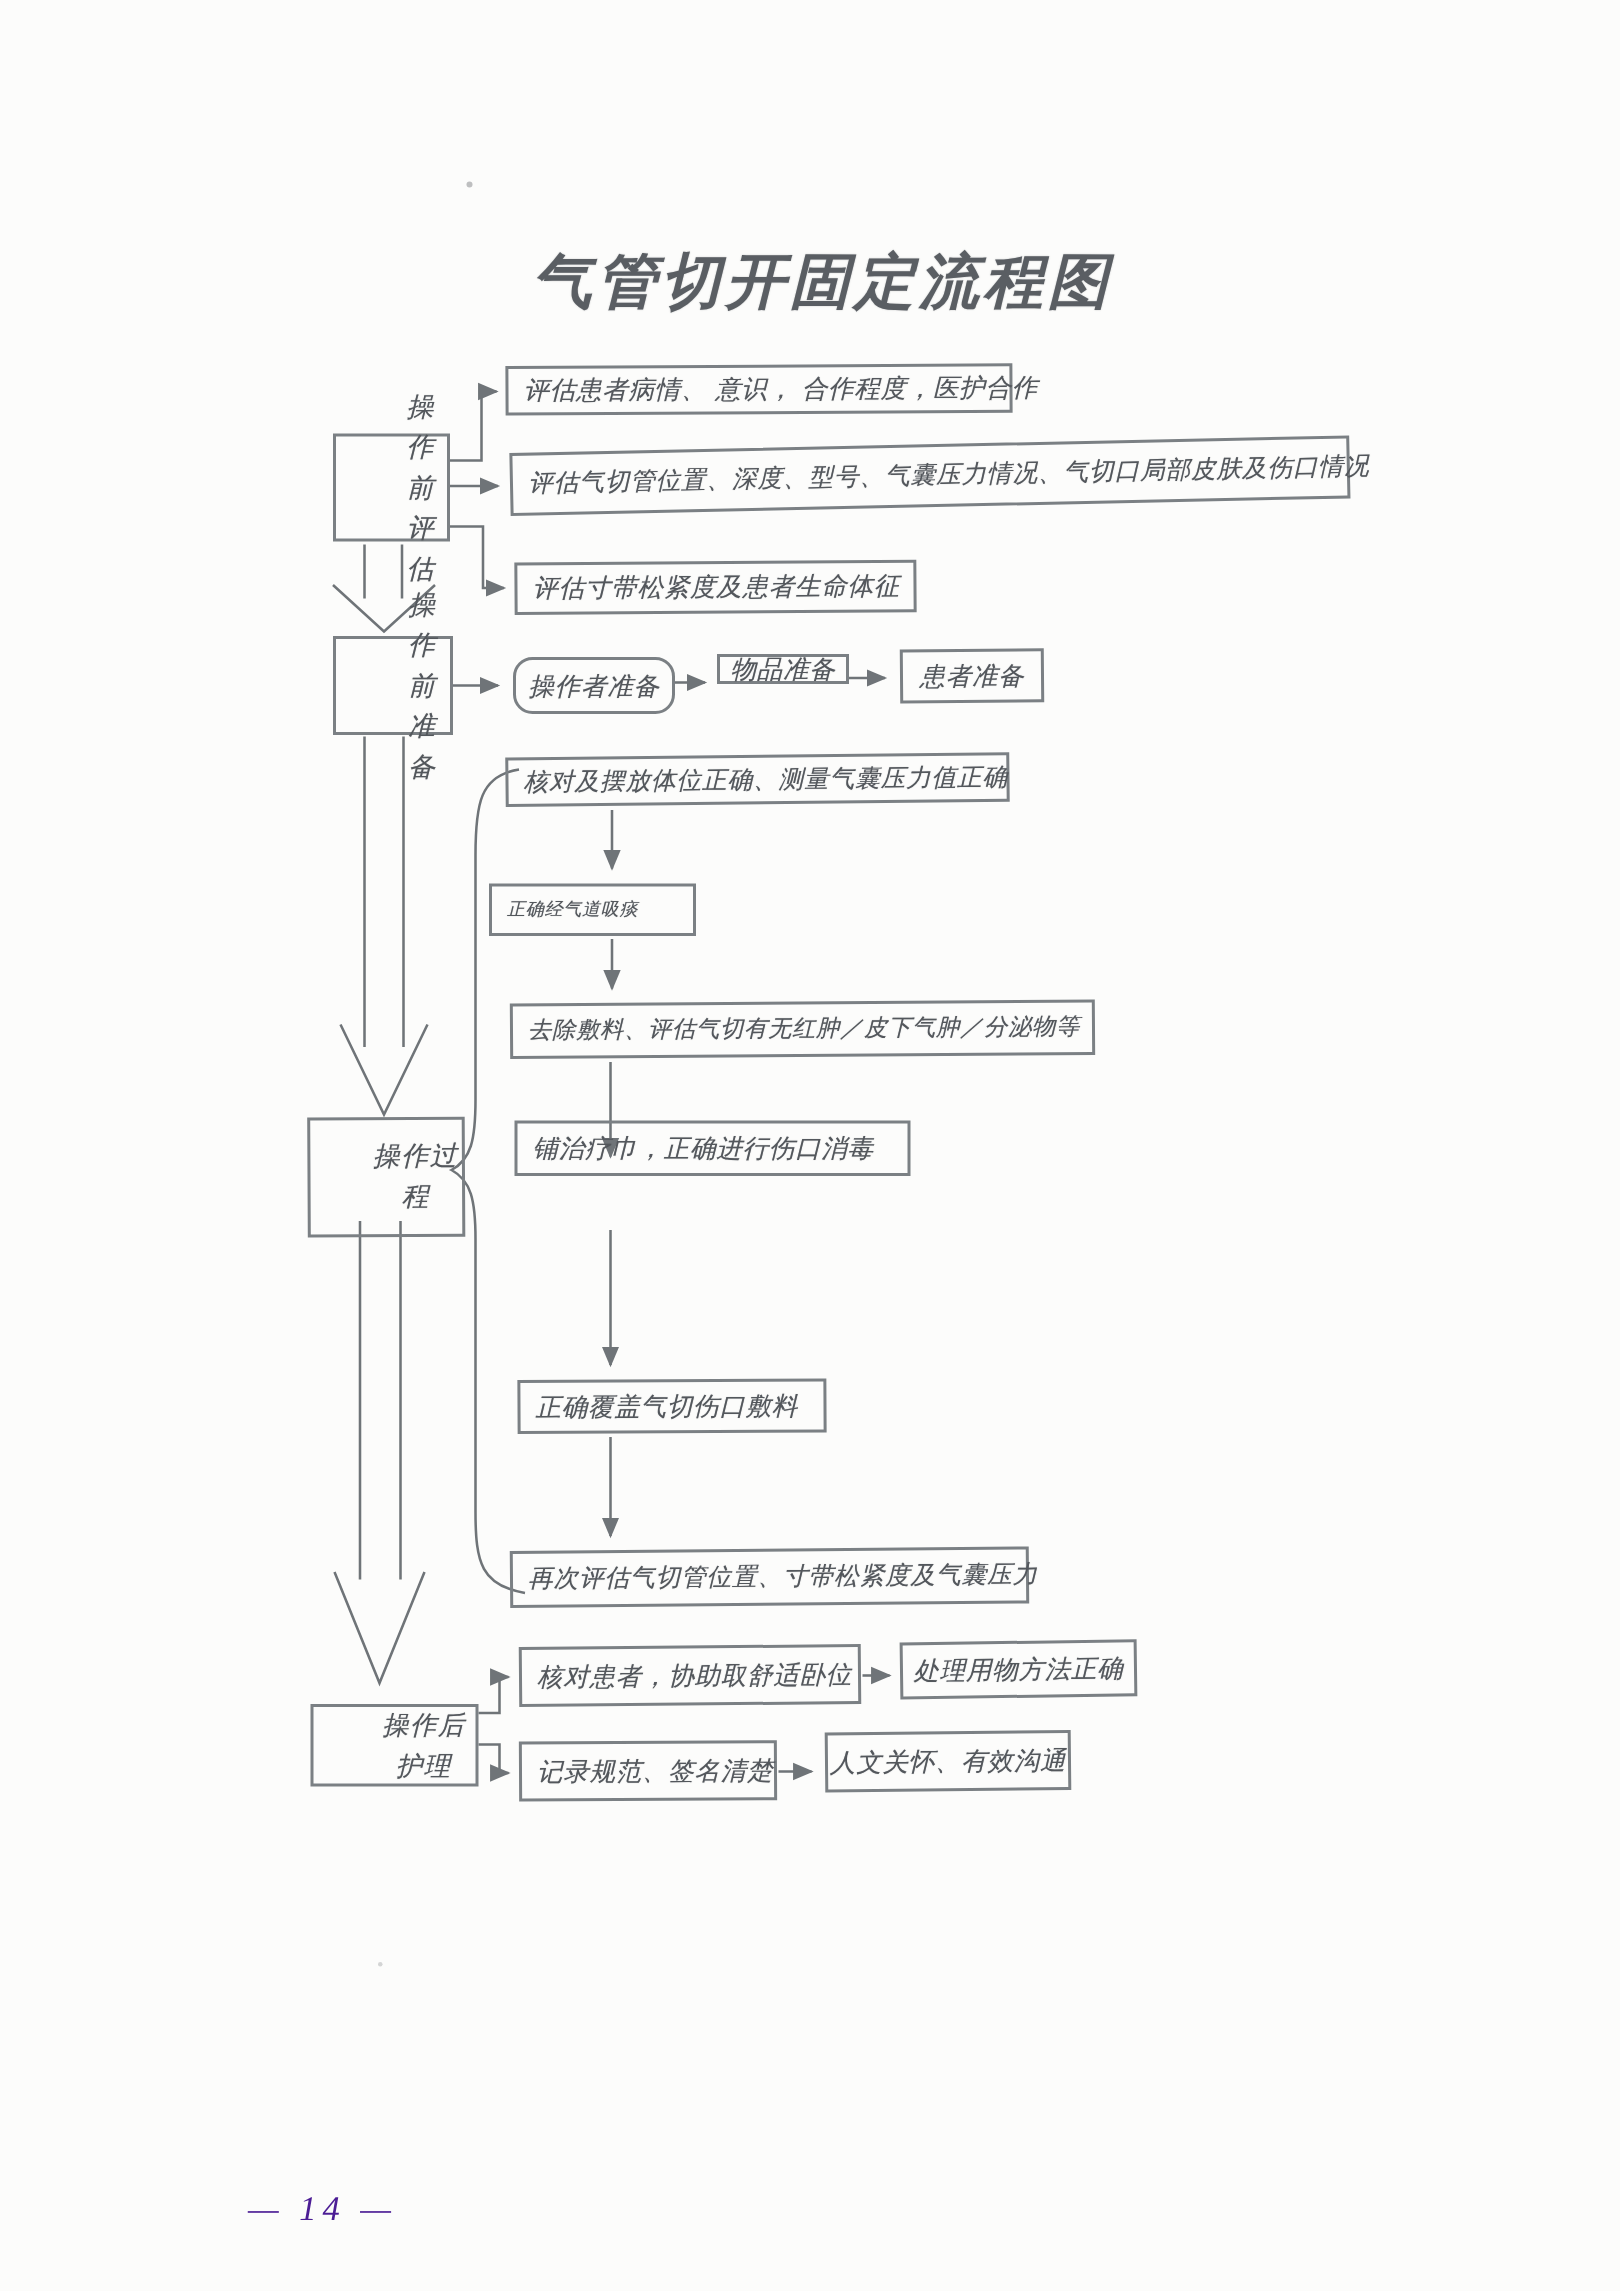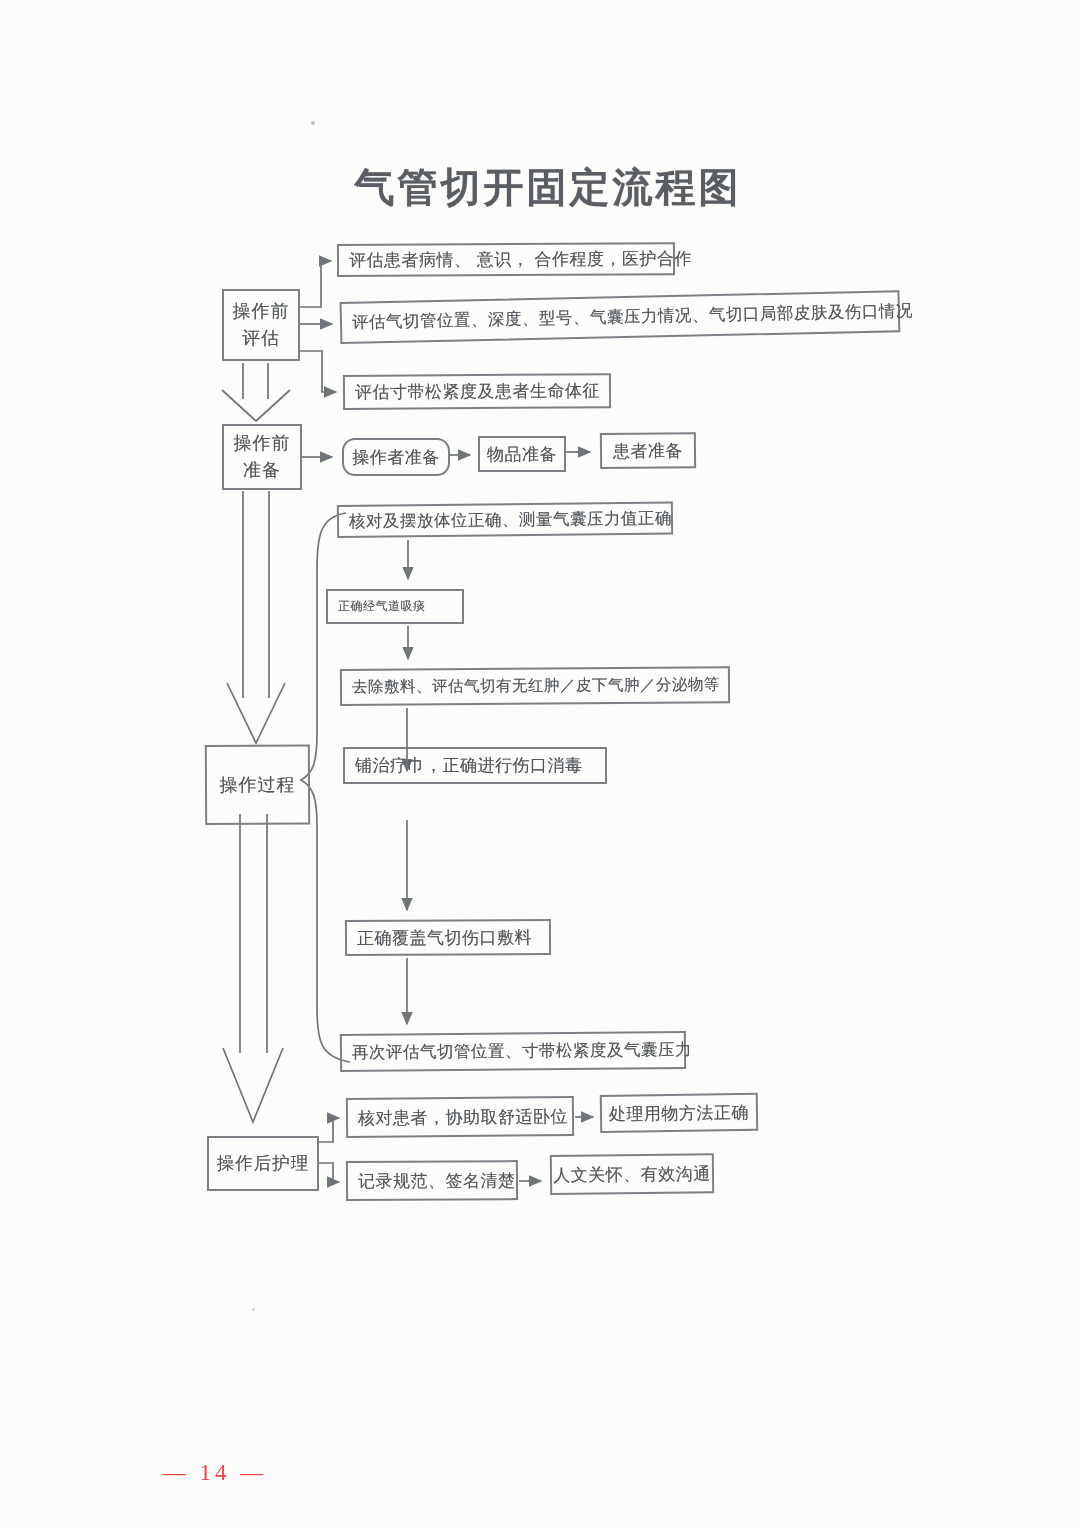--- a/index.html
+++ b/index.html
@@ -2,55 +2,56 @@
 <html><head>
 <meta charset="utf-8">
 <style>
   html,body{margin:0;padding:0;}
   body{
     width:1080px;height:1527px;
     background:#fcfcfb;
     font-family:"Liberation Sans","DejaVu Sans",sans-serif;
     overflow:hidden;
   }
-  .page{position:relative;width:1080px;height:1527px;}
+  .page{position:relative;width:1080px;height:1527px;font-style:italic;}
   .page-title{
     position:absolute;left:0;top:160px;width:1096px;
     text-align:center;
     font-size:40px;font-weight:bold;letter-spacing:3px;
     color:#5a5e63;
     text-shadow:0 0 1px rgba(90,95,100,.45);
   }
   svg.connectors{position:absolute;left:0;top:0;pointer-events:none;}
   .box{
     position:absolute;
     border:2px solid #7b8084;
     display:flex;align-items:center;
     color:#53575c;
     box-sizing:border-box;
     background:transparent;
     text-shadow:0 0 .6px rgba(83,87,92,.55);
     transform-origin:left center;
+    padding-left:39px;
   }
   .label-box{
     padding:0 6px 0 10px;
     font-size:17px;
     white-space:nowrap;
     letter-spacing:.5px;
   }
   .stage{
     justify-content:center;text-align:center;
     white-space:pre-line;
     font-size:18px;line-height:1.5;letter-spacing:1px;
   }
   .pagenum{
     position:absolute;left:150px;top:1460px;width:130px;
     text-align:center;
     font-family:"Liberation Serif","DejaVu Serif",serif;
-    font-size:23px;color:#ef4444;letter-spacing:4px;
+    font-size:23px;color:#4c1d95;letter-spacing:4px;
   }
   .speck{position:absolute;border-radius:50%;background:#8a8d90;}
 </style>
 </head>
 <body>
 
 <div class="page">
 
   <div class="page-title">气管切开固定流程图</div>
 
@@ -111,21 +112,21 @@
   <div class="box stage" style="left:222px;top:424px;width:80px;height:66px;">操作前
 准备</div>
   <div class="box stage" style="left:205px;top:745px;width:105px;height:80px;transform:rotate(-0.3deg);">操作过程</div>
   <div class="box stage" style="left:207px;top:1136px;width:112px;height:55px;font-size:17.5px;">操作后护理</div>
 
   <div class="box label-box" style="left:337px;top:244px;width:338px;height:33px;transform:rotate(-0.3deg);">评估患者病情、 意识， 合作程度，医护合作</div>
   <div class="box label-box" style="left:340px;top:302px;width:560px;height:42px;font-size:16.5px;transform:rotate(-1.2deg);">评估气切管位置、深度、型号、气囊压力情况、气切口局部皮肤及伤口情况</div>
   <div class="box label-box" style="left:343px;top:375px;width:268px;height:35px;transform:rotate(-0.4deg);">评估寸带松紧度及患者生命体征</div>
 
   <div class="box label-box" style="left:342px;top:438px;width:108px;height:38px;justify-content:center;padding:0;border-radius:13px;">操作者准备</div>
-  <div class="box label-box" style="left:478px;top:436px;width:88px;height:36px;justify-content:center;padding:0;">物品准备</div>
+  <div class="box label-box" style="left:478px;top:436px;width:88px;height:20px;justify-content:center;padding:0;">物品准备</div>
   <div class="box label-box" style="left:600px;top:433px;width:96px;height:36px;justify-content:center;padding:0;transform:rotate(-0.5deg);">患者准备</div>
 
   <div class="box label-box" style="left:337px;top:505px;width:336px;height:33px;font-size:16.5px;transform:rotate(-0.6deg);">核对及摆放体位正确、测量气囊压力值正确</div>
   <div class="box label-box" style="left:326px;top:589px;width:138px;height:35px;font-size:12px;">正确经气道吸痰</div>
   <div class="box label-box" style="left:340px;top:669px;width:390px;height:37px;font-size:15.5px;transform:rotate(-0.4deg);">去除敷料、评估气切有无红肿／皮下气肿／分泌物等</div>
   <div class="box label-box" style="left:343px;top:747px;width:264px;height:37px;">铺治疗巾，正确进行伤口消毒</div>
   <div class="box label-box" style="left:345px;top:920px;width:206px;height:36px;transform:rotate(-0.3deg);">正确覆盖气切伤口敷料</div>
   <div class="box label-box" style="left:340px;top:1034px;width:346px;height:38px;font-size:16.5px;transform:rotate(-0.5deg);">再次评估气切管位置、寸带松紧度及气囊压力</div>
 
   <div class="box label-box" style="left:346px;top:1098px;width:228px;height:40px;transform:rotate(-0.5deg);">核对患者，协助取舒适卧位</div>

